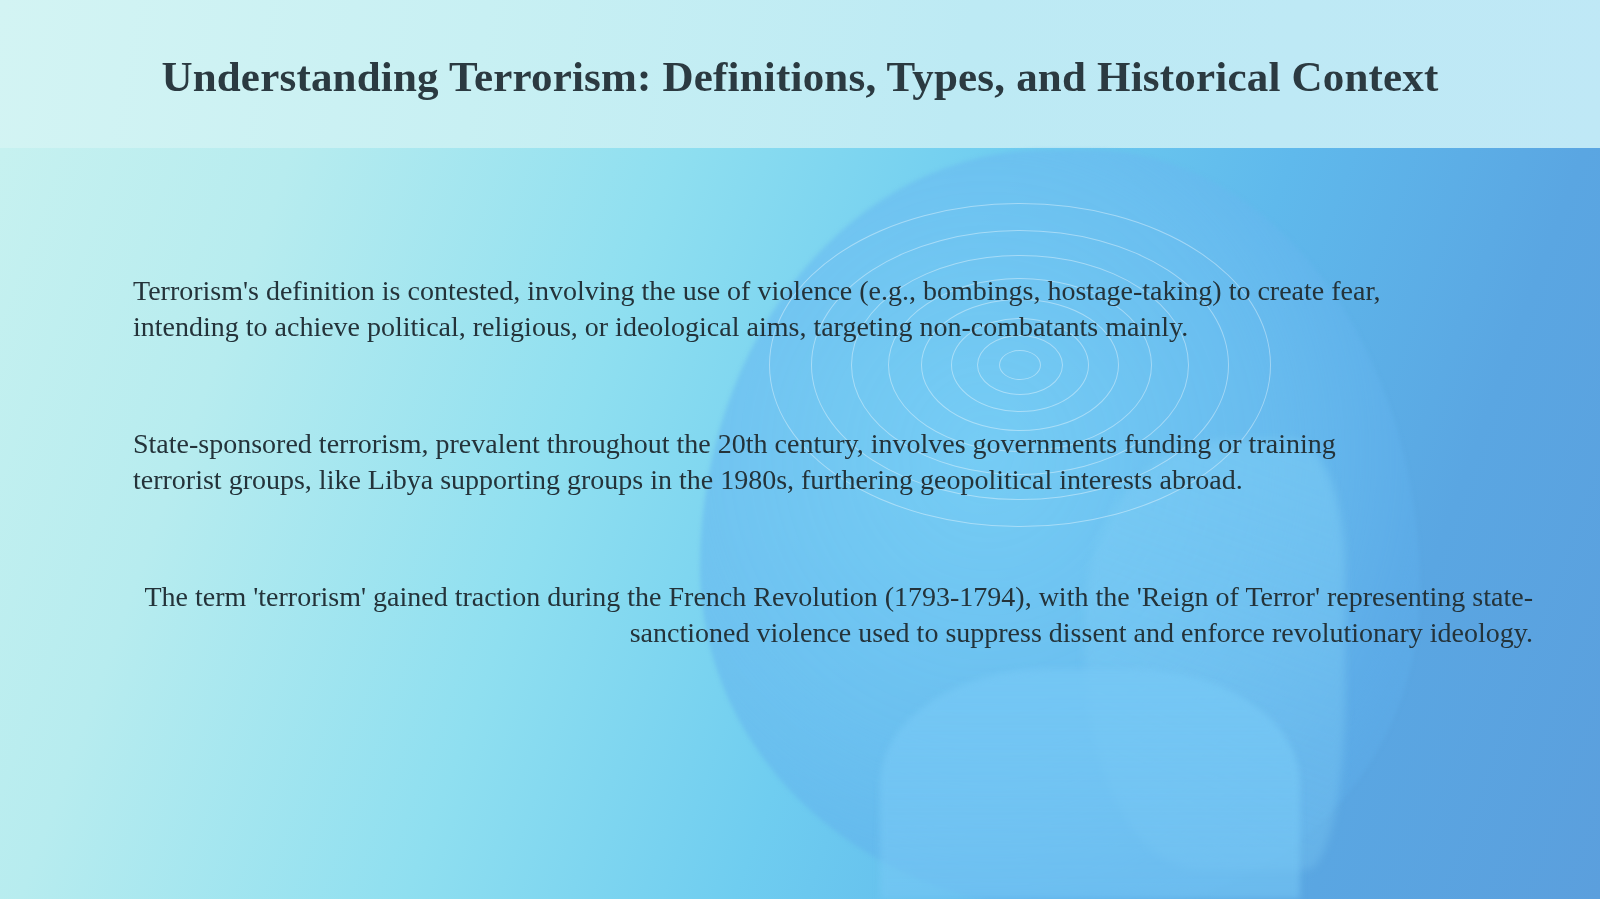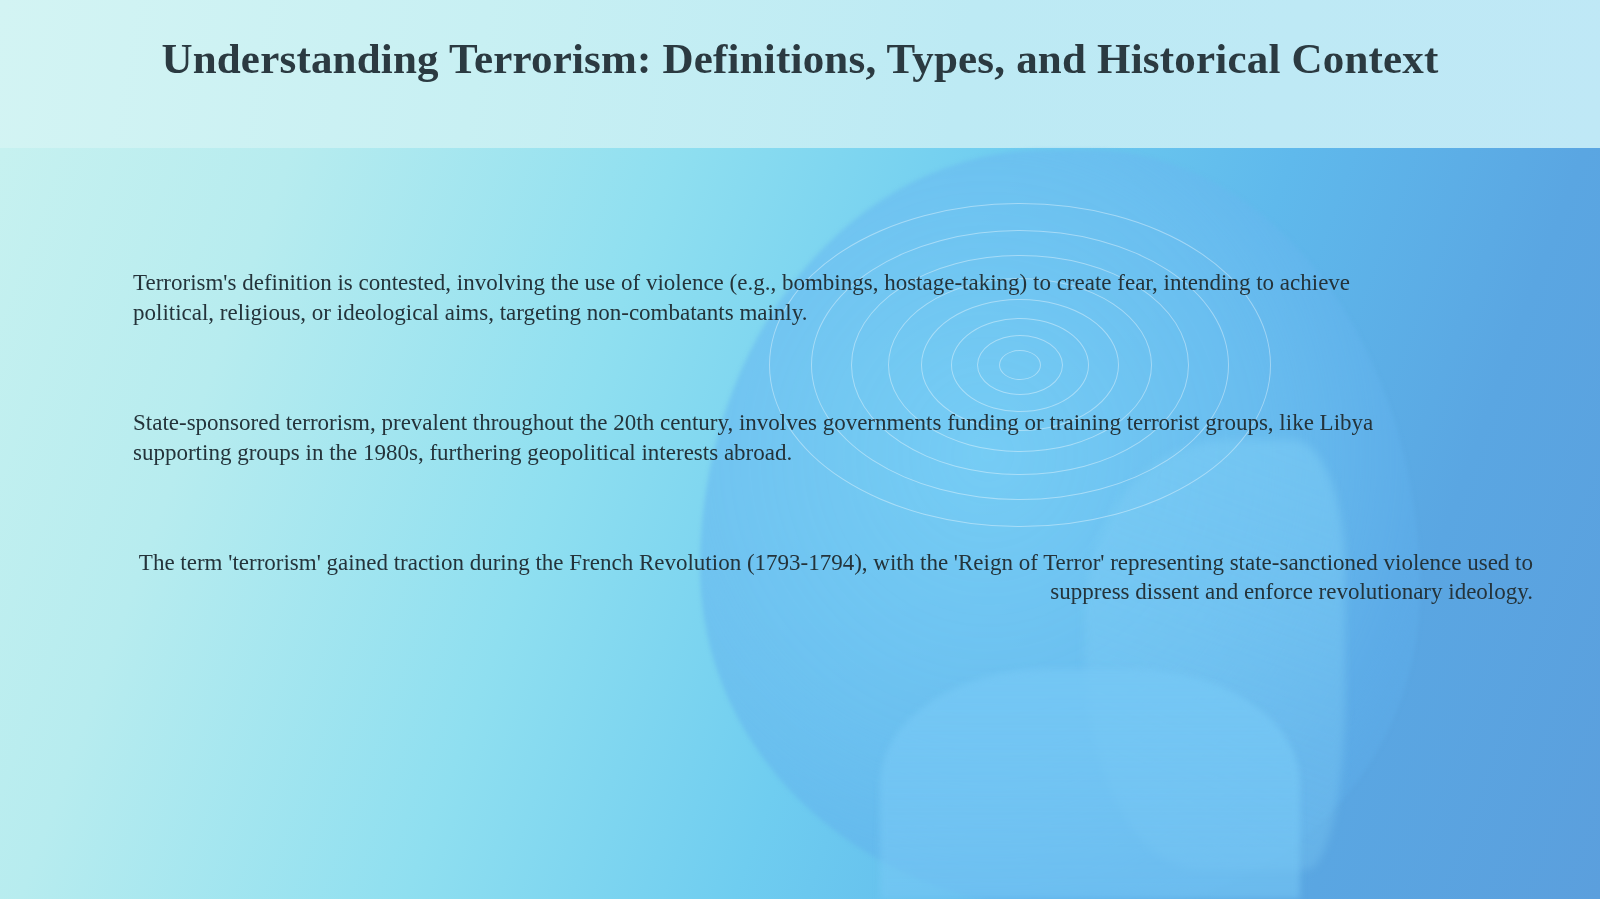--- a/index.html
+++ b/index.html
@@ -82,41 +82,41 @@
   .r3 { width: 136px; height: 92px; }
   .r4 { width: 196px; height: 130px; }
   .r5 { width: 262px; height: 172px; }
   .r6 { width: 336px; height: 218px; }
   .r7 { width: 416px; height: 268px; }
   .r8 { width: 500px; height: 322px; }
 
   .slide-title {
     position: absolute;
     left: 0;
-    top: 34px;
+    top: 52px;
     width: 1600px;
     text-align: center;
     font-size: 43px;
     font-weight: bold;
     color: #2b3a41;
     letter-spacing: 0.2px;
     padding: 0 60px;
     box-sizing: border-box;
   }
 
   .content {
     position: absolute;
     left: 133px;
     top: 245px;
     width: 1420px;
   }
 
   .para {
     color: #24333a;
-    font-size: 23px;
+    font-size: 28px;
     line-height: 1.3;
     margin-bottom: 80px;
     max-width: 1400px;
   }
   .para.p1 { max-width: 1290px; }
   .para.p2 { max-width: 1280px; margin-top: 7px; }
   .para.p3 { max-width: 1400px; text-align: right; }
 </style>
 </head>
 <body>

